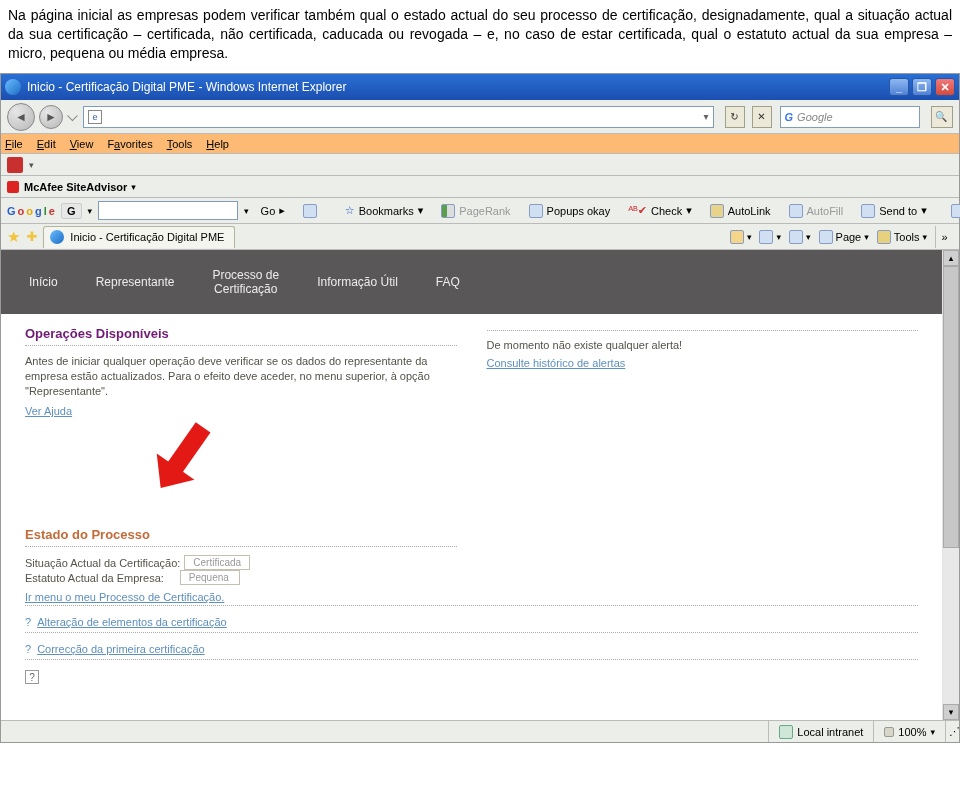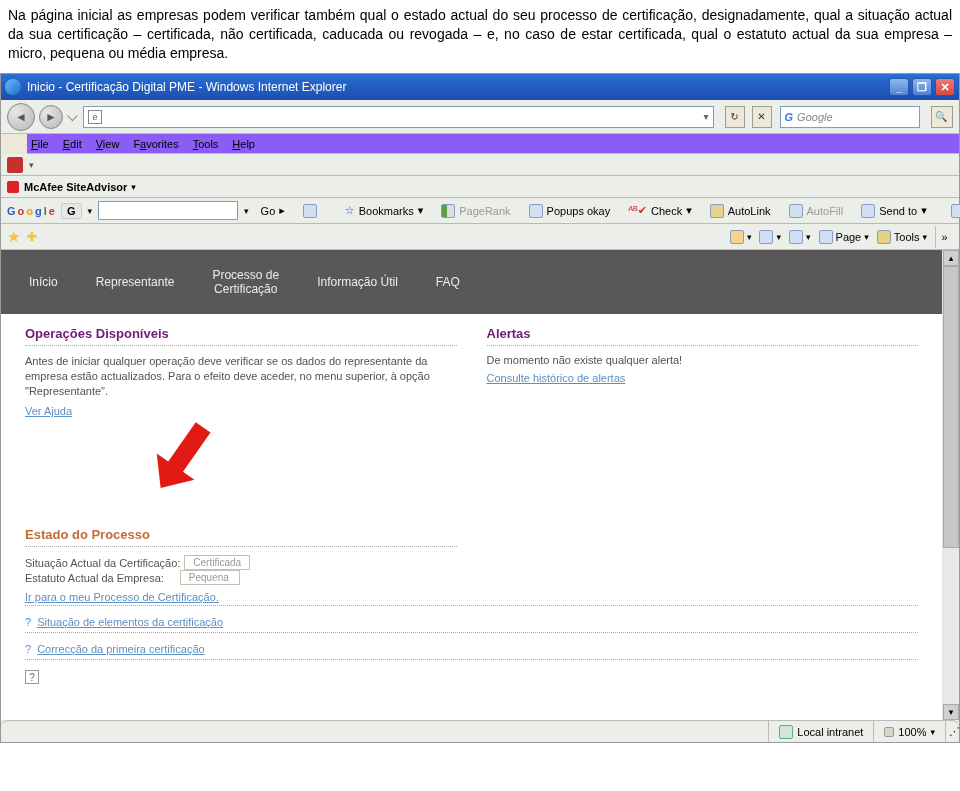--- a/index.html
+++ b/index.html
@@ -13,21 +13,21 @@
   .win-btn { width: 20px; height: 18px; border: 1px solid #2856a6; background: linear-gradient(to bottom,#8fb8f0,#4f81d6); border-radius: 3px; display:flex; align-items:center; justify-content:center; color:#fff; font-size:11px; font-weight:bold; }
   .win-btn.close { background: linear-gradient(to bottom,#f07a7a,#d44a3c); }
   .toolbar { height: 34px; display: flex; align-items: center; padding: 2px 6px; border-bottom: 1px solid #bbb; gap: 4px; background:#eceee9; }
   .nav-circle { width: 28px; height: 28px; border-radius: 50%; background: radial-gradient(circle at 30% 30%, #e6e6e6, #b8b8b8); border:1px solid #888; display:flex; align-items:center; justify-content:center; font-size:12px; color:#555;}
   .nav-small-drop { display:inline-block; width:8px; height:8px; border:1px solid #888; border-top-color:transparent; border-left-color:transparent; transform:rotate(45deg) translateY(-2px);}
   .addr-wrap { flex:1; display:flex; align-items:center; background:#fff; border:1px solid #7f9db9; height:22px; padding:0 4px; margin:0 4px; }
   .addr-wrap input { flex:1; border:none; outline:none; font-size:12px; }
   .addr-icon { width:14px; height:14px; border:1px solid #888; margin-right:4px; font-size:9px; text-align:center; line-height:12px; color:#36a; }
   .mini-btn { height:22px; min-width:20px; border:1px solid #9f9f8a; background:#ece9d8; margin-left:3px; display:flex; align-items:center; justify-content:center; font-size:10px; color:#333; padding:0 4px;}
   .search-wrap { width:140px; display:flex; align-items:center; background:#fff; border:1px solid #7f9db9; height:22px; padding:0 4px; margin:0 4px; font-size:11px; color:#888; font-style:italic;}
-  .menu-bar { height: 20px; display: flex; align-items: center; padding: 0 4px; border-bottom: 1px solid #bbb; font-size: 11px; gap: 14px; background:#8b5cf6;margin-left:26px;}
+  .menu-bar { height: 20px; display: flex; align-items: center; padding: 0 4px; border-bottom: 1px solid #bbb; font-size: 11px; gap: 14px; background:#fdba74;}
   .menu-item u { text-decoration: underline; }
   .tiny-bar { height: 22px; border-bottom: 1px solid #bbb; display:flex; align-items:center; padding:0 6px; gap:6px; background:#eceee9;}
   .tiny-sq { width:16px; height:16px; background:#c82f2f; border-radius:2px; }
   .drop-carets { font-size:9px; color:#555; }
   .mcafee-bar { height:22px; border-bottom:1px solid #bbb; display:flex; align-items:center; padding:0 6px; font-size:11px; background:#eceee9;}
   .mcafee-badge { width:12px; height:12px; background:#d22; border-radius:2px; margin-right:5px;}
   .google-bar { height:26px; border-bottom:1px solid #bbb; display:flex; align-items:center; padding:0 6px; font-size:11px; gap:6px; background:#eceee9;}
   .g-brand { font-weight:bold; display:flex; align-items:center; gap:2px; }
   .g-brand span.b { color:#2b60c9; } .g-brand span.r { color:#c33; } .g-brand span.y { color:#e6a700; } .g-brand span.g { color:#2a8c2a; }
   .g-input { width:140px; height:19px; border:1px solid #7f9db9; }
@@ -66,21 +66,21 @@
   .estado-title { color:#c36b3a; font-size:13px; font-weight:bold; margin-top:30px;}
   .field-row { display:flex; align-items:center; gap:4px; font-size:11px;}
   .field-row .label { color:#55524a; }
   .field-row .val { border:1px solid #c5c1b0; padding:1px 8px; color:#999; font-size:10px; min-width:60px;}
   .other-sect { color:#5d8fbf; font-size:13px; font-weight:bold; margin:26px 0 6px; }
   .other-sect .dash { color:#888; font-weight:normal; }
   .q-row { margin:10px 0 4px; display:flex; align-items:flex-end; gap:6px;}
   .q-mark { color:#5d8fbf; font-size:11px;}
   .q-row .lnk { margin-top:0;}
   .rule { border-bottom:1px dotted #aaa; margin:2px 0;}
-  .status-bar { height:22px; border-top:1px solid #bbb; display:flex; align-items:center; font-size:11px; background:#eceee9;border-radius:7px;}
+  .status-bar { height:22px; border-top:1px solid #bbb; display:flex; align-items:center; font-size:11px; background:#eceee9;}
   .status-bar .spacer { flex:1;}
   .status-item { display:flex; align-items:center; gap:4px; border-left:1px solid #bbb; height:100%; padding:0 10px;}
   .status-item .icn { width:14px; height:14px; border:1px solid #6a8; background:#cfe7d6; border-radius:2px;}
   .zoom-pick { width:10px; height:10px; background:#d8d6c6; border:1px solid #999; border-radius:2px;}
   .sq-box { width:14px; height:14px; border:1px solid #999; font-size:10px; display:flex; align-items:center; justify-content:center; color:#666; margin-top:10px;}
 </style>
 </head>
 <body>
 
 <div class="doc-text">Na página inicial as empresas podem verificar também qual o estado actual do seu processo de certificação, designadamente, qual a situação actual da sua certificação – certificada, não certificada, caducada ou revogada – e, no caso de estar certificada, qual o estatuto actual da sua empresa – micro, pequena ou média empresa.</div>
@@ -172,20 +172,24 @@
         <span>AutoFill</span>
       </span>
     <span class="g-btn"><span class="icn"></span><span>Send to</span>▾</span>
     <span style="flex:1"></span>
     <span class="g-btn"><span class="icn"></span>▾</span>
   </div>
 
   <div class="tabs-bar">
     <span class="star">★</span>
     <span class="star" style="font-size:13px">✚</span>
+    <div class="tab">
+      <span class="ie"></span>
+      <span>Inicio - Certificação Digital PME</span>
+    </div>
     <div class="tab-tools">
       <span class="tbn">
           <span class="icn" style="background:#f4d58a"></span>
           <span class="dd">▾</span>
         </span>
       <span class="tbn">
           <span class="icn"></span>
           <span class="dd">▾</span>
         </span>
       <span class="tbn">
@@ -235,34 +239,33 @@
             <div class="estado-title">Estado do Processo</div>
             <div class="dots"></div>
             <div class="field-row">
               <span class="label">Situação Actual da Certificação:</span>
               <span class="val">Certificada</span>
             </div>
             <div class="field-row">
               <span class="label" style="margin-right:12px">Estatuto Actual da Empresa:</span>
               <span class="val">Pequena</span>
             </div>
-            <a class="lnk">Ir para o meu Processo de Certificação.</a>
+            <a class="lnk">Ir menu o meu Processo de Certificação.</a>
           </div>
           <div class="col">
-            <div class="sect-title">Alertas</div>
             <div class="dots"></div>
             <div>De momento não existe qualquer alerta!</div>
             <a class="lnk">Consulte histórico de alertas</a>
           </div>
         </div>
 
         <div class="rule"></div>
         <div class="q-row">
             <span class="q-mark">?</span>
-            <a class="lnk">Situação de elementos da certificação</a>
+            <a class="lnk">Alteração de elementos da certificação</a>
           </div>
         <div class="rule"></div>
         <div class="q-row">
             <span class="q-mark">?</span>
             <a class="lnk">Correcção da primeira certificação</a>
           </div>
         <div class="rule"></div>
         <div class="sq-box">?</div>
       </div>
     </div>

